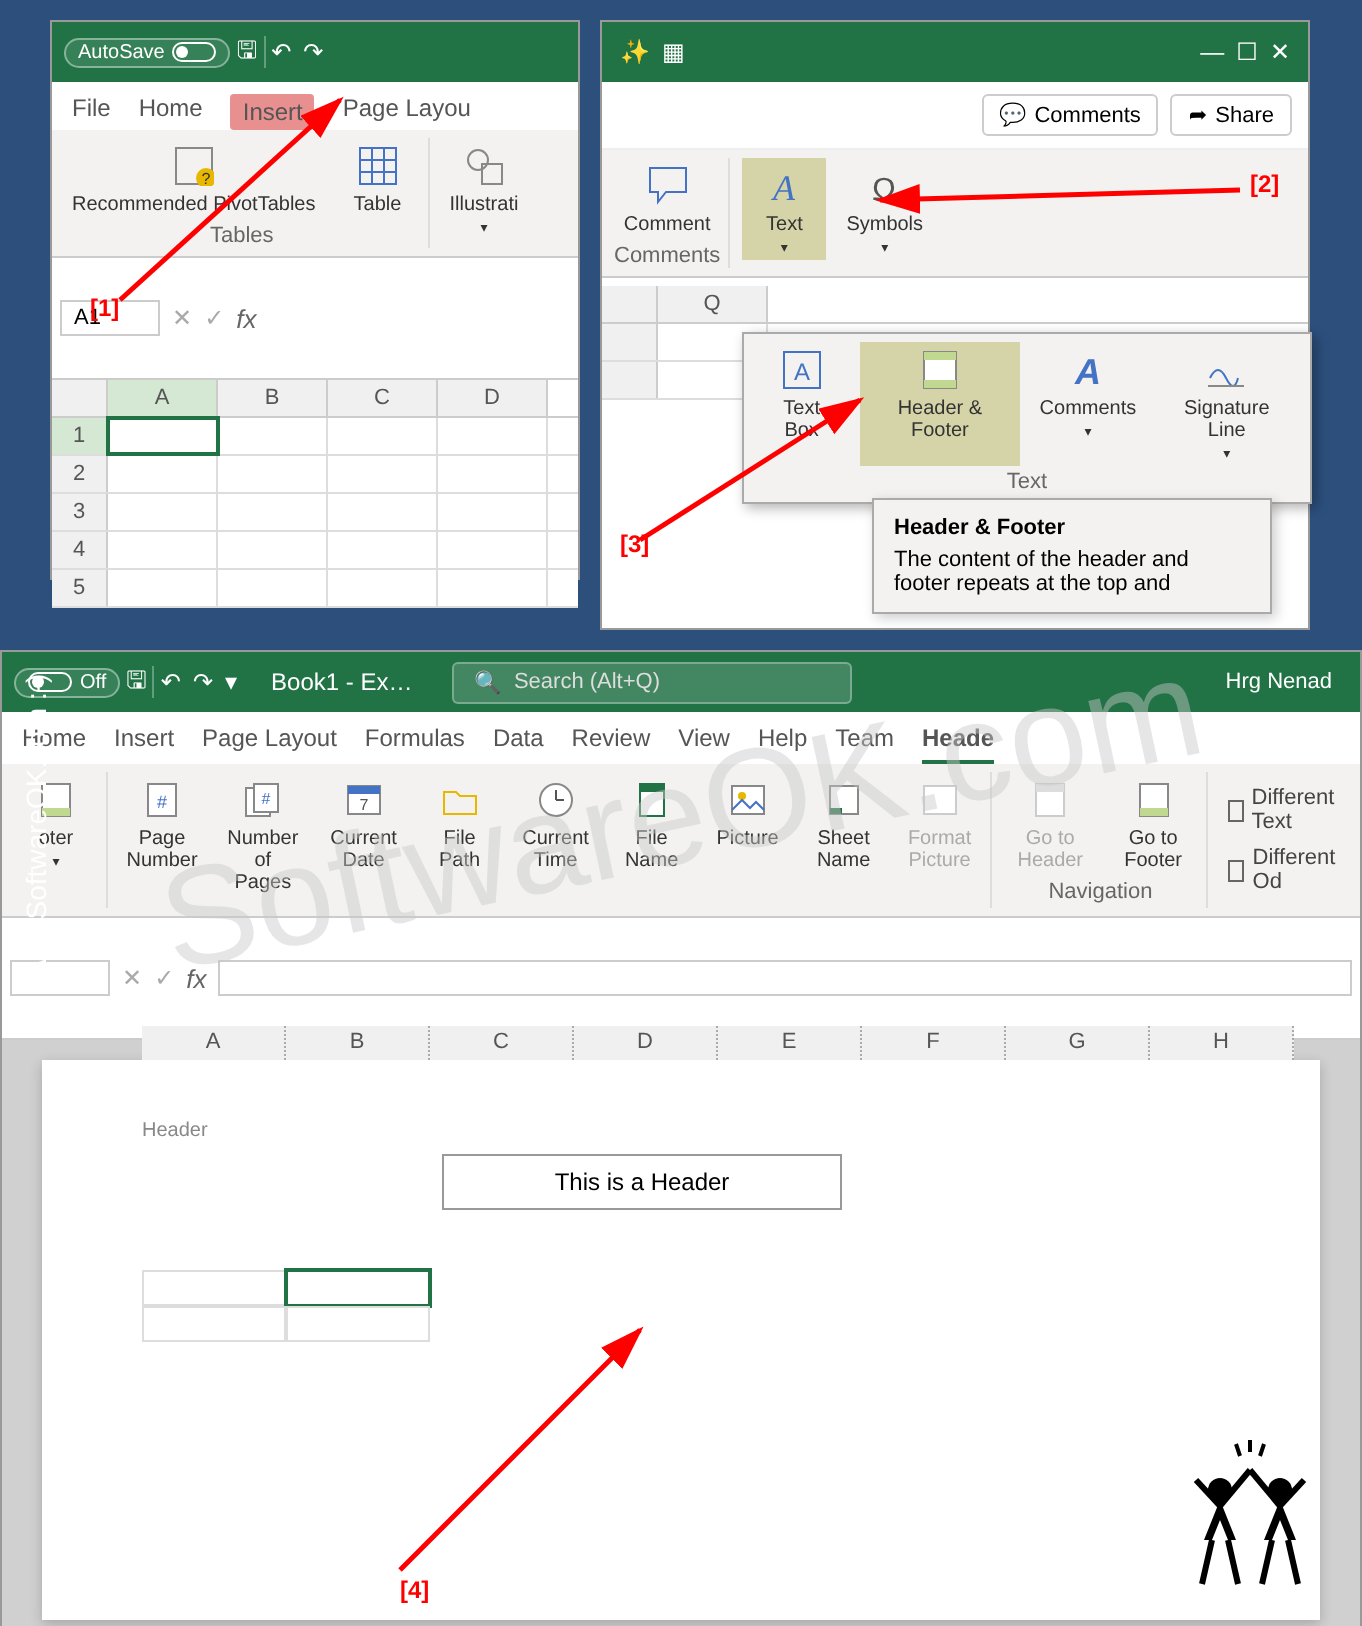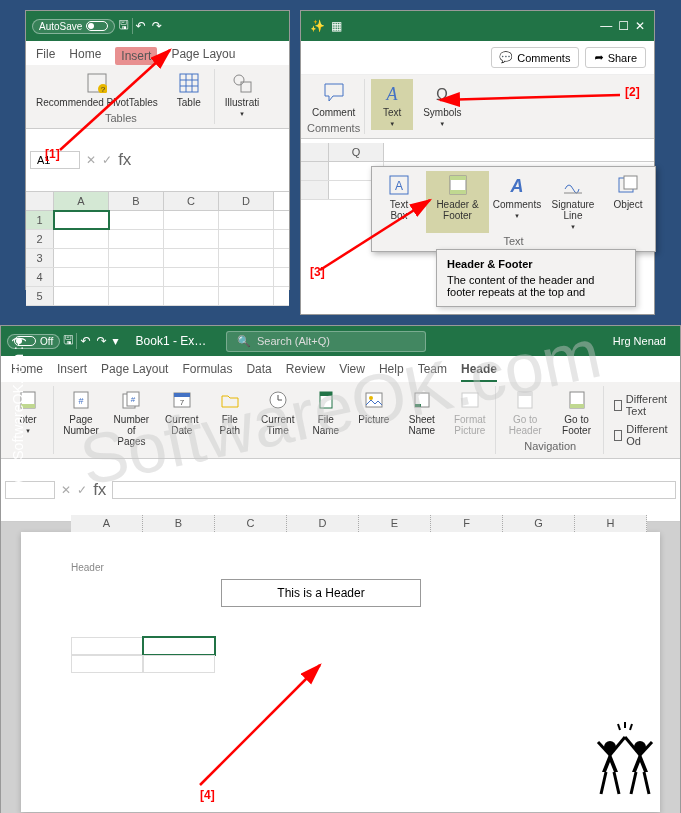--- a/index.html
+++ b/index.html
@@ -130,21 +130,21 @@
 
   .namebox-row {
     display: flex;
     align-items: center;
     border-bottom: 1px solid #ccc;
     padding: 21px 4px;
     gap: 6px;
     background: #fff;
   }
   .namebox { border: 1px solid #ccc; padding: 2px 6px; width: 50px; font-size: 11px; }
-  .fx { color: #666; font-size: 17px; }
+  .fx { color: #666; font-style: italic; font-size: 13px; }
   .formula-bar { flex: 1; border: 1px solid #ccc; padding: 2px 4px; height: 18px; }
 
   .grid { background: #fff; }
   .colheaders { display: flex; border-bottom: 1px solid #ccc; }
   .corner { width: 28px; height: 18px; border-right: 1px solid #ccc; background: #f0f0f0; }
   .colhead { width: 55px; height: 18px; border-right: 1px solid #ccc; text-align: center; font-size: 11px; color: #555; background: #f0f0f0; line-height: 18px; }
   .colhead.sel { background: #d4e8d4; }
   .gridrow { display: flex; border-bottom: 1px solid #ddd; }
   .rowhead { width: 28px; height: 18px; border-right: 1px solid #ccc; text-align: center; font-size: 11px; color: #555; background: #f0f0f0; line-height: 18px; }
   .rowhead.sel { background: #d4e8d4; }
@@ -450,29 +450,20 @@
           </div>
           <div class="ribbon-btn">
             <div class="ribbon-icon">
                 <svg width="22" height="22">
                   <path d="M3 15 q4 -8 8 0 t6 0" fill="none" stroke="#4472c4"></path>
                   <line x1="2" y1="19" x2="20" y2="19" stroke="#888"></line>
                 </svg>
               </div>
             <span>Signature Line</span>
               <span style="font-size:7px">▾</span>
-          </div>
-          <div class="ribbon-btn">
-            <div class="ribbon-icon">
-                <svg width="22" height="22">
-                  <rect x="2" y="4" width="14" height="14" fill="none" stroke="#4472c4"></rect>
-                  <rect x="7" y="2" width="13" height="13" fill="#fff" stroke="#888"></rect>
-                </svg>
-              </div>
-            <span>Object</span>
           </div>
         </div>
         <div class="group-label">Text</div>
       </div>
     </div>
   </div>
   <div class="tooltip" style="left:135px; top:238px;">
     <div class="tooltip-title">Header &amp; Footer</div>
     <div>The content of the header and footer repeats at the top and</div>
   </div>

